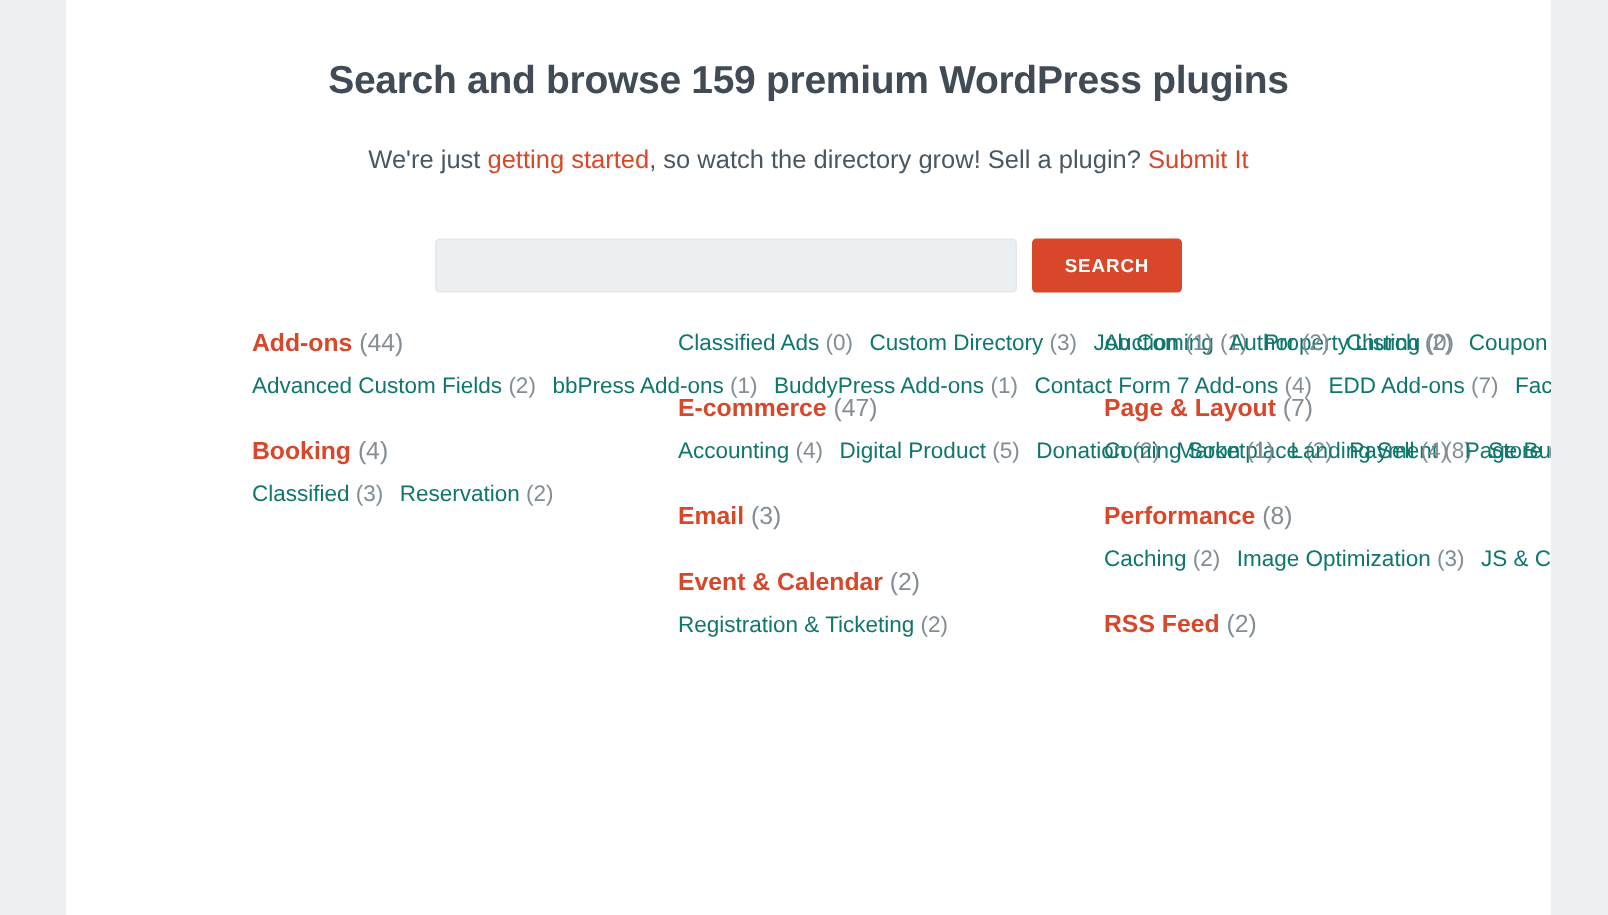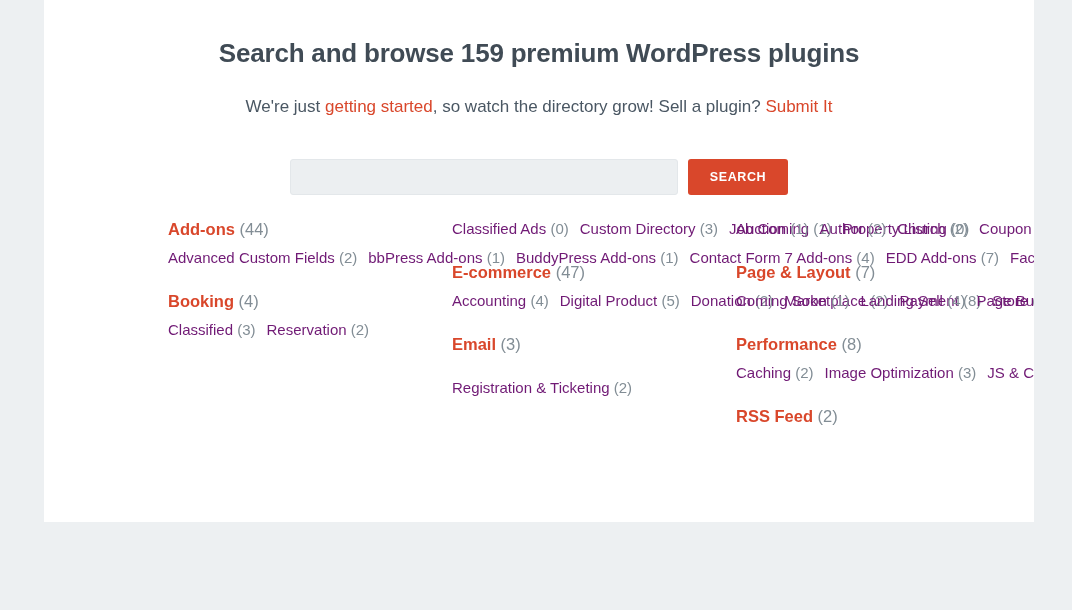--- a/index.html
+++ b/index.html
@@ -13,21 +13,21 @@
     overflow: hidden;
     background: #edf0f2;
     font-family: "Liberation Sans", sans-serif;
     -webkit-font-smoothing: antialiased;
   }
   .page {
     position: absolute;
     left: 44px;
     top: 0;
     width: 990px;
-    height: 522px;
+    height: 610px;
     background: #ffffff;
     overflow: hidden;
   }
   
   .hero {
     padding-top: 36px;
     text-align: center;
   }
   .hero-title {
     margin: 0;
@@ -122,21 +122,21 @@
   }
   .term {
     display: inline;
     font-size: 15px;
     line-height: 25px;
     color: #d9472b;
     white-space: nowrap;
     margin-right: 11px;
   }
   .term a {
-    color: #701a75;
+    color: #0f766e;
     text-decoration: none;
   }
   .term .count { color: #828d95; }
 </style>
 </head>
 <body>
 
 <div class="page">
 
   <div class="hero">
@@ -167,20 +167,21 @@
           <div class="terms"><span class="term"><a href="#">Classified Ads</a><span class="count"> (0)</span></span><span class="term"><a href="#">Custom Directory</a><span class="count"> (3)</span></span><span class="term"><a href="#">Job Coming</a><span class="count"> (1)</span></span><span class="term"><a href="#">Property Listing</a><span class="count"> (0)</span></span></div>
         </div>
         <div class="group">
           <div class="group-heading"><a href="#">E-commerce</a><span class="count"> (47)</span></div>
           <div class="terms"><span class="term"><a href="#">Accounting</a><span class="count"> (4)</span></span><span class="term"><a href="#">Digital Product</a><span class="count"> (5)</span></span><span class="term"><a href="#">Donation</a><span class="count"> (2)</span></span><span class="term"><a href="#">Marketplace</a><span class="count"> (2)</span></span><span class="term"><a href="#">Payment</a><span class="count"> (8)</span></span><span class="term"><a href="#">Store</a><span class="count"> (6)</span></span></div>
         </div>
         <div class="group">
           <div class="group-heading"><a href="#">Email</a><span class="count"> (3)</span></div>
         </div>
         <div class="group">
+          <div class="group-heading"><a href="#">Event &amp; Calendar</a><span class="count"> (2)</span></div>
           <div class="terms"><span class="term"><a href="#">Registration &amp; Ticketing</a><span class="count"> (2)</span></span></div>
         </div>
       </div>
       <div class="column">
         <div class="group">
           <div class="terms"><span class="term"><a href="#">Auction</a><span class="count"> (1)</span></span><span class="term"><a href="#">Author</a><span class="count"> (2)</span></span><span class="term"><a href="#">Church</a><span class="count"> (2)</span></span><span class="term"><a href="#">Coupon</a><span class="count"> (1)</span></span></div>
         </div>
         <div class="group">
           <div class="group-heading"><a href="#">Page &amp; Layout</a><span class="count"> (7)</span></div>
           <div class="terms"><span class="term"><a href="#">Coming Soon</a><span class="count"> (1)</span></span><span class="term"><a href="#">Landing Sell</a><span class="count"> (4)</span></span><span class="term"><a href="#">Page Builder</a></span></div>

